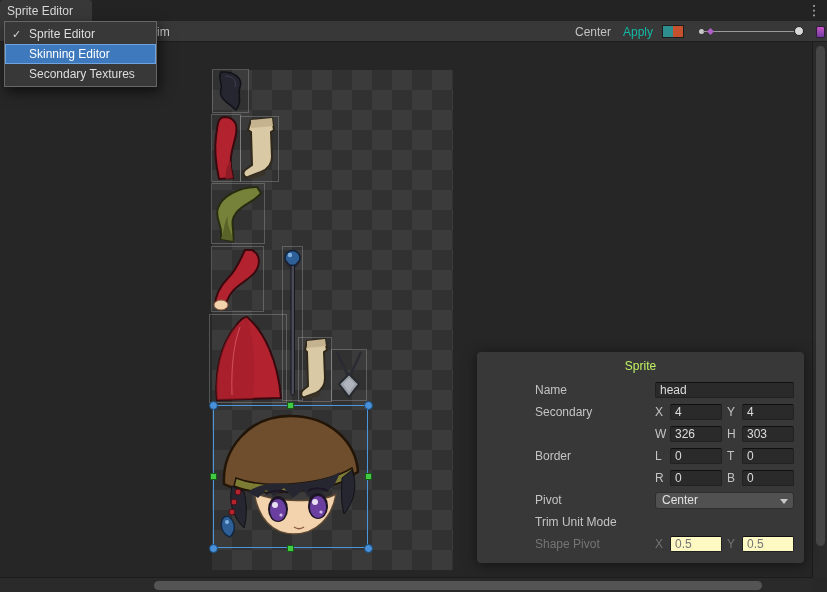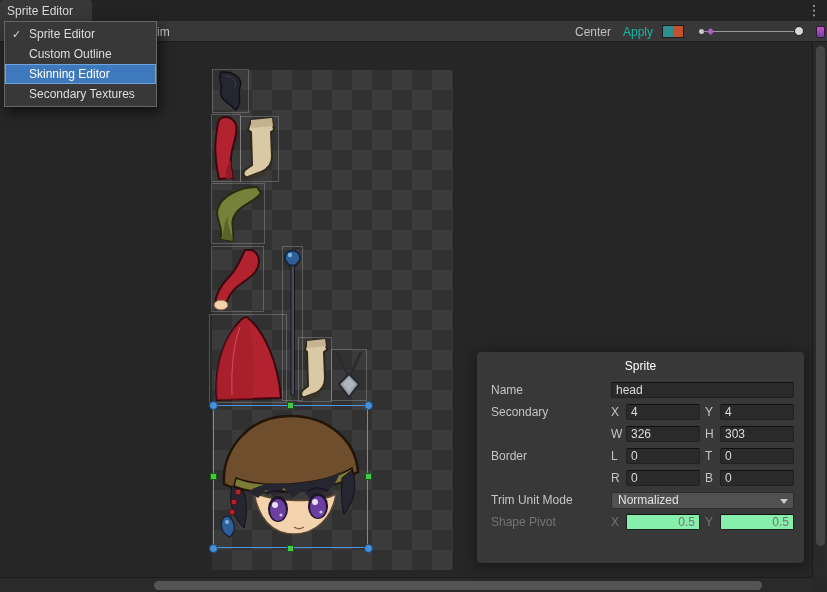--- a/index.html
+++ b/index.html
@@ -52,35 +52,35 @@
   .selrect{position:absolute;left:213px;top:405px;width:155px;height:143px;border:1px solid #4a97dd;
            box-sizing:border-box;z-index:5;}
   .selrect svg{display:block;width:153px;height:141px;}
   .hc{position:absolute;width:9px;height:9px;border-radius:50%;background:#4a90d9;
       border:1px solid #174a78;box-sizing:border-box;z-index:6;}
   .hs{position:absolute;width:7px;height:7px;background:#43c943;border:1px solid #155c15;
       box-sizing:border-box;z-index:6;}
   
   .panel{position:absolute;left:477px;top:352px;width:327px;height:211px;background:#383838;
          border-radius:4px;box-shadow:0 2px 14px rgba(0,0,0,.5);z-index:20;color:#c4c4c4;}
-  .ptitle{text-align:center;padding-top:7px;height:20px;color:#ffffff;}
-  .prow{display:flex;align-items:center;height:22px;padding:0 10px 0 14px;}
+  .ptitle{text-align:center;padding-top:7px;height:20px;color:#bef264;}
+  .prow{display:flex;align-items:center;height:22px;padding:0 10px 0 14px;margin-left:44px;}
   .plabel{width:120px;flex:none;}
   .pfields{flex:1;display:flex;align-items:center;gap:5px;min-width:0;}
   .pfx{width:10px;flex:none;}
   input.pfield{flex:1;min-width:0;height:16px;background:#2a2a2a;border:1px solid #212121;
       border-top-color:#101010;border-radius:2px;color:#dcdcdc;
       font:12px "Liberation Sans",sans-serif;padding:0 4px;box-sizing:border-box;outline:none;}
   .pdrop{flex:1;height:17px;background:#515151;border:1px solid #2e2e2e;border-radius:3px;
       display:flex;align-items:center;padding:0 6px;color:#e2e2e2;position:relative;cursor:pointer;
       box-sizing:border-box;min-width:0;}
   .pdrop .dar{position:absolute;right:5px;top:6px;width:0;height:0;border-left:4px solid transparent;
       border-right:4px solid transparent;border-top:5px solid #c8c8c8;}
   .prow.disabled .plabel,.prow.disabled .pfx{color:#747474;}
-  .prow.disabled input.pfield{color:#747474;background:#86efac;text-align:right;}
+  .prow.disabled input.pfield{color:#747474;background:#fef9c3;}
   
   .hsb{position:absolute;left:0;bottom:0;width:812px;height:15px;background:#2a2a2a;border-top:1px solid #1c1c1c;box-sizing:border-box;}
   .hthumb{position:absolute;left:154px;top:3px;width:608px;height:9px;background:#545454;border-radius:5px;}
   .vsb{position:absolute;right:0;top:42px;width:15px;height:535px;background:#2a2a2a;border-left:1px solid #1c1c1c;box-sizing:border-box;}
   .vthumb{position:absolute;left:3px;top:4px;width:9px;height:500px;background:#464646;border-radius:5px;}
   .corner{position:absolute;right:0;bottom:0;width:15px;height:15px;background:#282828;}
 </style>
 </head>
 <body>
 
@@ -254,50 +254,50 @@
   <div class="prow">
     <div class="plabel"></div>
     <div class="pfields">
       <span class="pfx">R</span>
       <input class="pfield" value="0" style="">
       <span class="pfx">B</span>
       <input class="pfield" value="0" style="">
     </div>
   </div>
 
-
-  <div class="prow">
-    <div class="plabel">Trim Unit Mode</div>
+  <div class="prow">
+    <div class="plabel">Pivot</div>
     <div class="pfields">
       <div class="pdrop">
-        <span>Normalized</span>
+        <span>Center</span>
         <span class="dar"></span>
       </div>
     </div>
+  </div>
+
+  <div class="prow">
+    <div class="plabel">Trim Unit Mode</div>
   </div>
 
   <div class="prow disabled">
     <div class="plabel">Shape Pivot</div>
     <div class="pfields">
       <span class="pfx">X</span>
       <input class="pfield" disabled="" value="0.5" style="">
       <span class="pfx">Y</span>
       <input class="pfield" disabled="" value="0.5" style="">
     </div>
   </div>
 </div>
 
 <div class="menu">
   <div class="mitem">
     <span class="chk">✓</span>
     <span>Sprite Editor</span>
   </div>
-  <div class="mitem">
-    <span>Custom Outline</span>
-  </div>
   <div class="mitem sel">
     <span>Skinning Editor</span>
   </div>
   <div class="mitem">
     <span>Secondary Textures</span>
   </div>
 </div>
 
 <div class="hsb">
   <div class="hthumb"></div>

